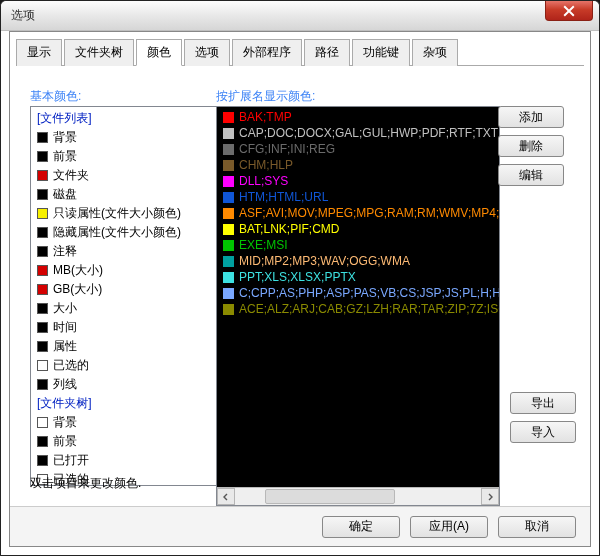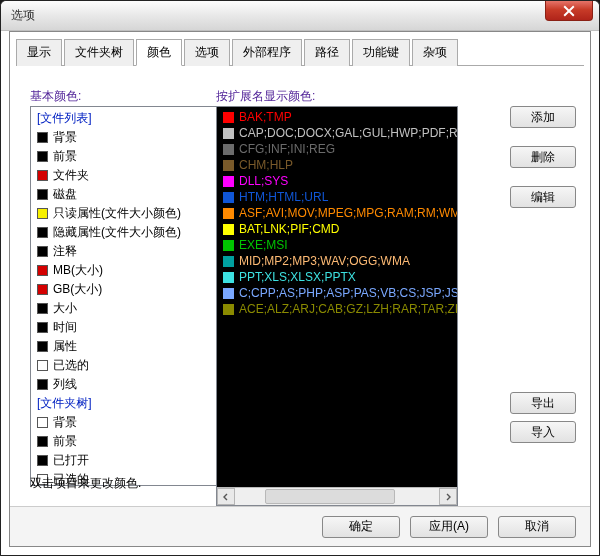--- a/index.html
+++ b/index.html
@@ -7,36 +7,36 @@
 .window { width: 600px; height: 556px; background: #fff; border: 1px solid #222; border-radius: 6px 6px 0 0; position: relative; }
 .titlebar { height: 30px; background: linear-gradient(to bottom, #fdfdfd 0%, #eaeaea 45%, #d6d6d6 100%); border-radius: 6px 6px 0 0; border-bottom: 1px solid #bfbfbf; display: flex; align-items: center; padding-left: 10px; position: relative; }
 .titlebar-text { color: #333; }
 .close-btn { position: absolute; right: 0; top: 0; width: 48px; height: 20px; background: linear-gradient(to bottom, #e67469 0%, #c83b28 45%, #b0241a 100%); border: 1px solid #8a2014; border-top: none; border-radius: 0 0 4px 4px; margin-right: 6px; display: flex; align-items: center; justify-content: center; cursor: pointer; }
 .close-btn svg { width: 12px; height: 12px; }
 .client { position: absolute; top: 30px; left: 8px; right: 8px; bottom: 8px; background: #fff; border: 1px solid #888; }
 .tabs { display: flex; margin: 6px 6px 0 6px; border-bottom: 1px solid #aaa; }
 .tab { padding: 4px 10px; border: 1px solid #aaa; border-bottom: none; margin-right: 2px; background: #efefef; cursor: pointer; position: relative; top: 1px; }
 .tab.active { background: #fff; border-bottom: 1px solid #fff; }
 .panel { position: absolute; top: 34px; left: 0; right: 0; bottom: 40px; }
-.section-label { position: absolute; color: #4c1d95; }
+.section-label { position: absolute; color: #3b82f6; }
 .base-label { left: 20px; top: 22px; }
 .ext-label { left: 206px; top: 22px; }
 .base-list { position: absolute; left: 20px; top: 40px; width: 209px; height: 380px; border: 1px solid #828790; background: #fff; overflow-y: auto; padding: 2px 0; }
 .base-list .grp-title { color: #0020c2; padding: 1px 6px; }
 .base-row { display: flex; align-items: center; padding: 1px 6px; gap: 5px; }
 .swatch { width: 11px; height: 11px; border: 1px solid #555; flex-shrink: 0; }
-.ext-list { position: absolute; left: 206px; top: 40px; width: 242px; height: 400px; border: 1px solid #828790; background: #000; overflow: hidden; white-space: nowrap; padding-left: 28px; }
+.ext-list { position: absolute; left: 206px; top: 40px; width: 284px; height: 400px; border: 1px solid #828790; background: #000; overflow: hidden; white-space: nowrap; padding-left: 28px; }
 .ext-scroll-area { position: absolute; left: 0; top: 0; right: 0; bottom: 20px; overflow: hidden; padding: 2px 0; }
 .ext-row { display: flex; align-items: center; padding: 1px 6px; gap: 5px; }
 .ext-swatch { width: 11px; height: 11px; flex-shrink: 0; }
 .hscroll { position: absolute; left: 0; right: 0; bottom: 0; height: 18px; background: #efefef; border-top: 1px solid #bbb; display: flex; }
 .hscroll-btn { width: 18px; height: 100%; background: #e9e9e9; border: 1px solid #b5b5b5; display: flex; align-items: center; justify-content: center; cursor: pointer; }
 .hscroll-track { flex: 1; position: relative; background: #efefef; }
 .hscroll-thumb { position: absolute; left: 30px; top: 1px; bottom: 1px; width: 130px; background: #dcdcdc; border: 1px solid #b8b8b8; border-radius: 2px; cursor: pointer; }
-.side-btns { position: absolute; right: 14px; top: 40px; width: 66px; display: flex; flex-direction: column; gap: 18px; }
+.side-btns { position: absolute; right: 26px; top: 40px; width: 66px; display: flex; flex-direction: column; gap: 7px; }
 .side-btns2 { position: absolute; right: 14px; top: 326px; width: 66px; display: flex; flex-direction: column; gap: 7px; justify-content: center; }
 .btn { height: 22px; background: linear-gradient(#f6f6f6, #e2e2e2); border: 1px solid #888; border-radius: 3px; cursor: pointer; display: flex; align-items: center; justify-content: center; }
 .hint-text { position: absolute; left: 20px; bottom: 14px; color: #000; }
 .bottom-bar { position: absolute; left: 0; right: 0; bottom: 0; height: 40px; border-top: 1px solid #ccc; background: #f4f4f4; display: flex; justify-content: flex-end; align-items: center; gap: 10px; padding-right: 14px; }
 .bottom-bar .btn { width: 78px; }
 </style>
 </head>
 <body>
 
 <div class="window">

